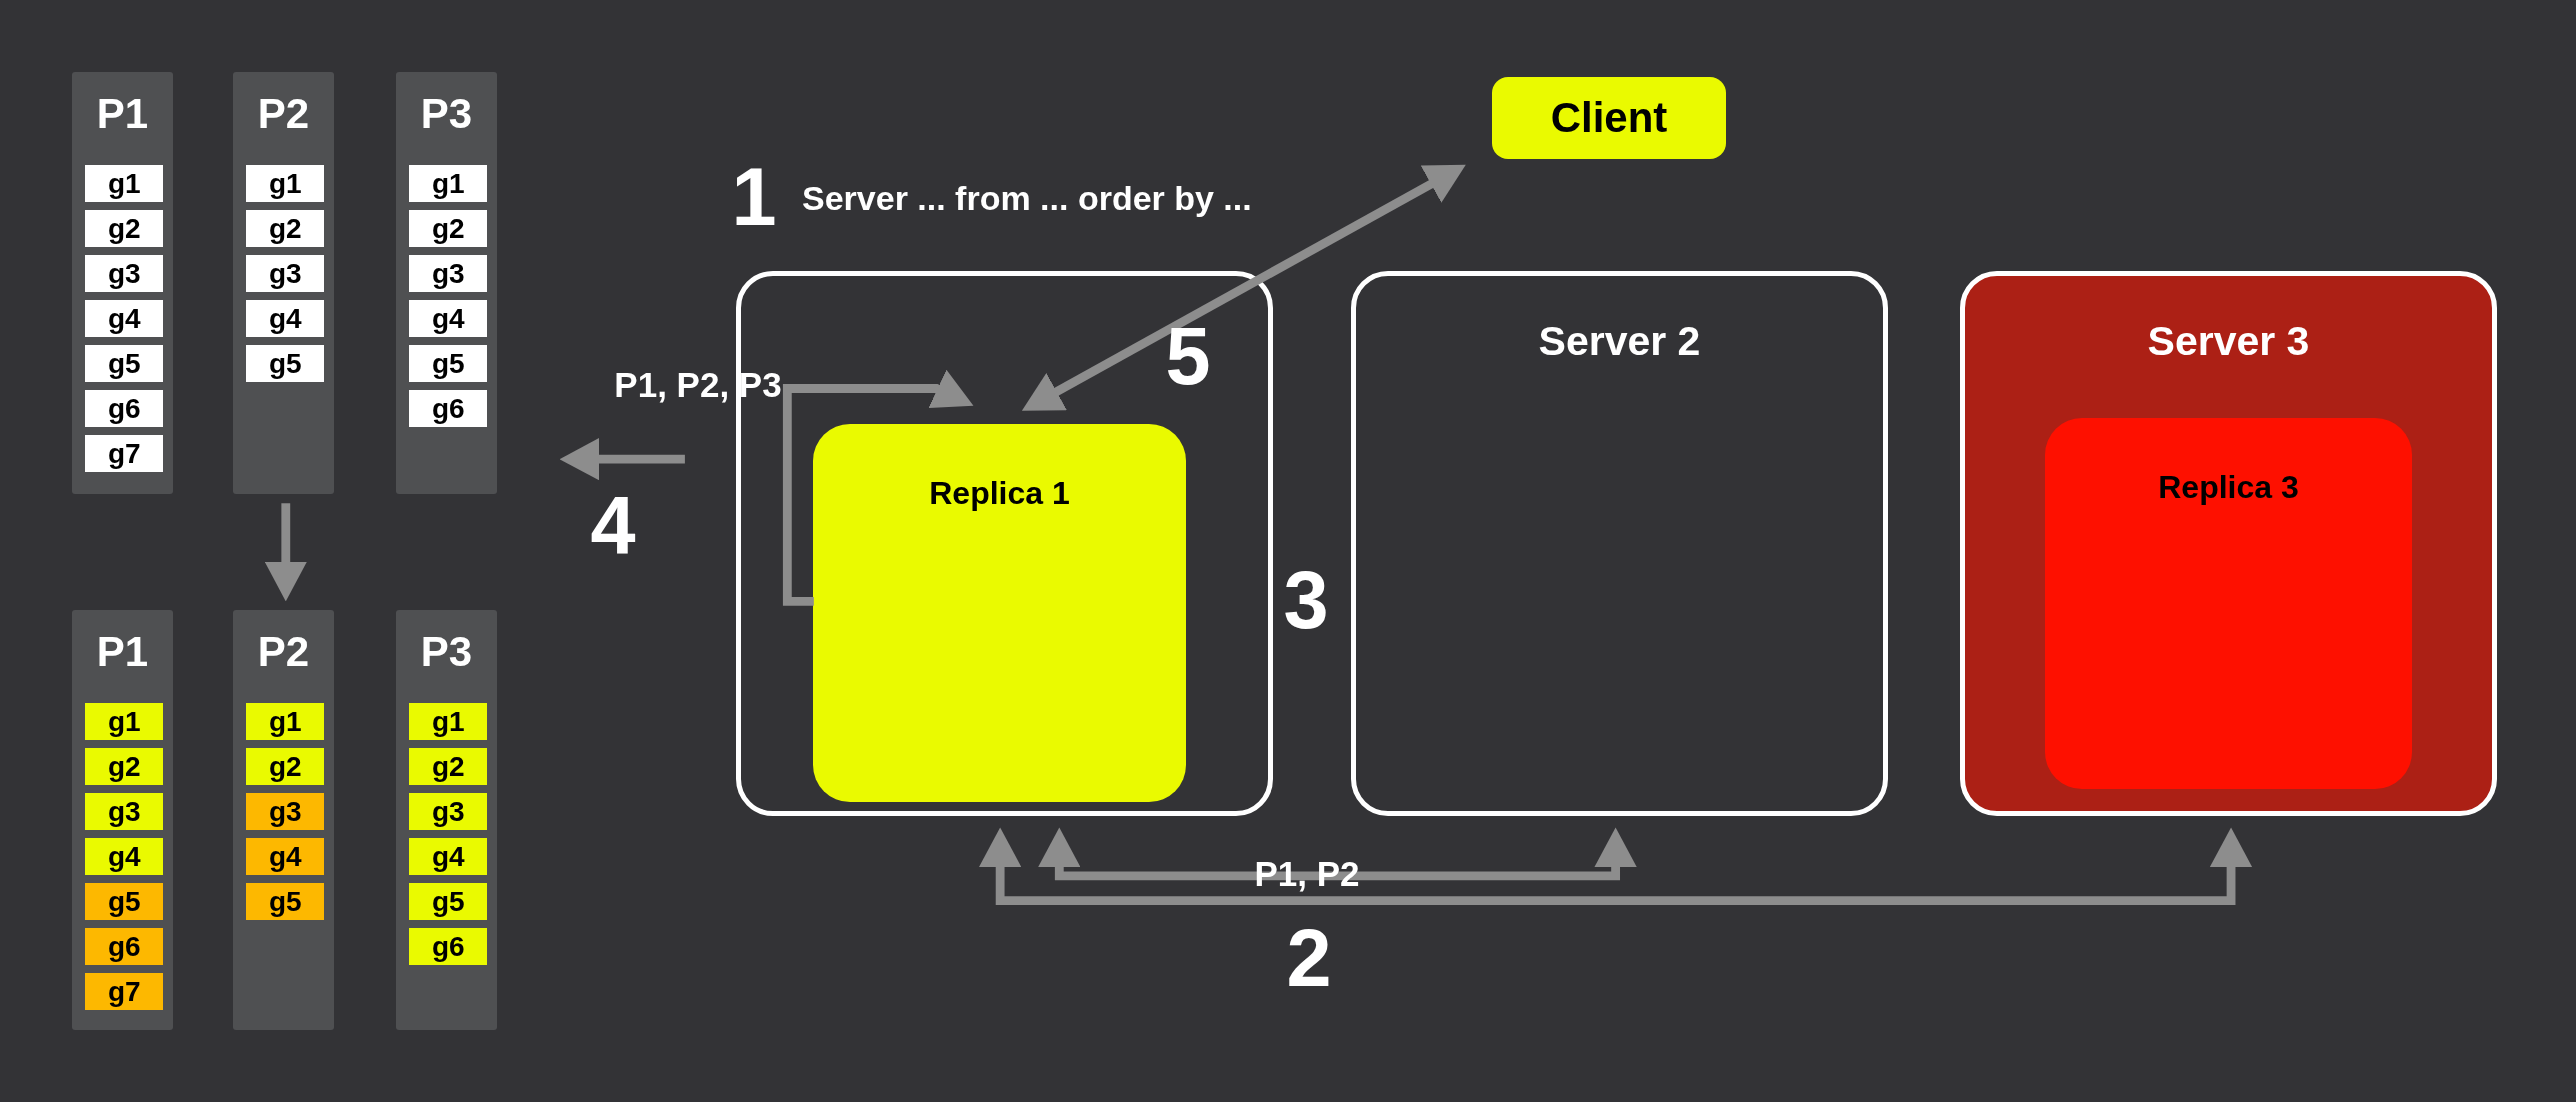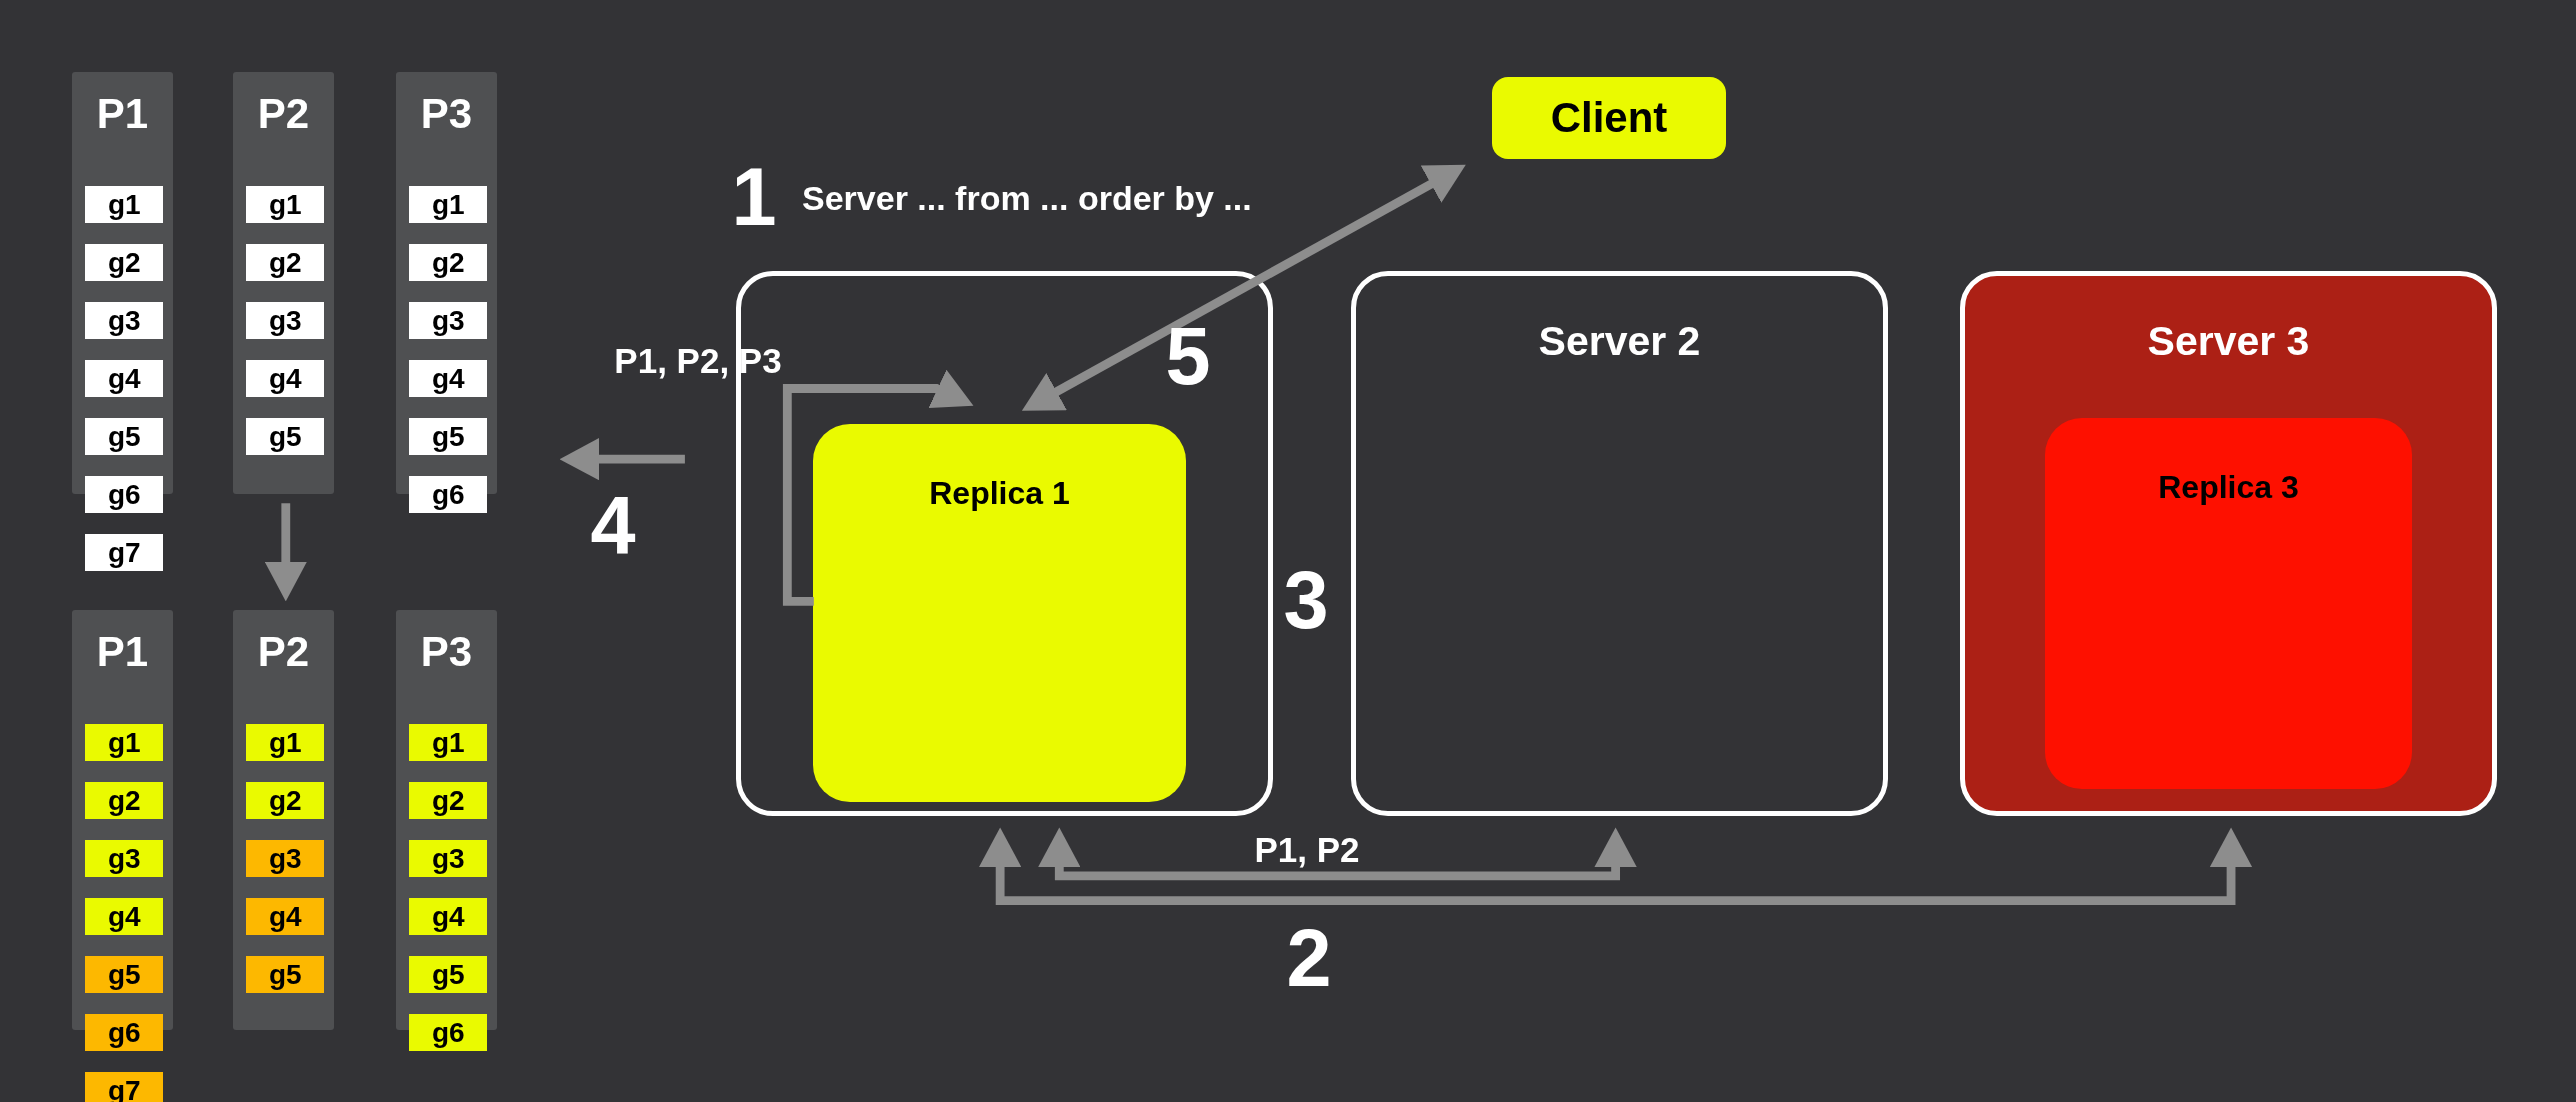--- a/index.html
+++ b/index.html
@@ -5,21 +5,21 @@
   html,body{margin:0;padding:0;background:#333336;overflow:hidden;}
   .stage{
     position:relative;width:2576px;height:1102px;background:var(--canvas_bg,#333336);
     font-family:"Liberation Sans","DejaVu Sans",sans-serif;font-weight:700;
   }
   
   .pcol{position:absolute;width:101px;background:var(--column_bg,#4f5052);border-radius:3px;}
   .pcol .ptitle{display:block;text-align:center;padding-top:17.7px;font-size:42px;line-height:48px;color:var(--text_white,#fff);}
   .pcol .cells{position:absolute;left:13.3px;top:93px;width:78px;}
   .pcol .cell{width:78px;height:37px;margin-bottom:8px;display:flex;align-items:center;justify-content:center;
-    font-size:28px;color:var(--text_black,#000);margin-top:21px;}
+    font-size:28px;color:var(--text_black,#000);}
   .row-top{top:72px;height:422px;}
   .row-bottom{top:610px;height:420px;}
   #pb1{left:72px;}  #pb2{left:233px;} #pb3{left:396px;}
   #pa1{left:72px;}  #pa2{left:233px;} #pa3{left:396px;}
   
   .server{position:absolute;top:271px;width:537px;height:545px;border:5.3px solid var(--server_border,#fff);
     border-radius:37px;box-sizing:border-box;}
   #server1{left:736px;} #server2{left:1351px;} #server3{left:1960px;background:var(--server3_bg,#ac2015);}
   .server .stitle{position:absolute;left:0;right:0;top:42px;text-align:center;font-size:41px;color:var(--text_white,#fff);}
   .replica{position:absolute;border-radius:37px;}
@@ -27,21 +27,21 @@
   #replica1{left:72px;top:148px;width:373px;height:378px;background:var(--replica1_yellow,#eafa00);}
   #replica2{left:82px;top:142px;width:369px;height:371px;background:var(--replica2_amber,#fec800);}
   #replica3{left:80px;top:142px;width:367px;height:371px;background:var(--replica3_red,#fe1000);}
   
   #client{position:absolute;left:1492px;top:77px;width:234px;height:82px;background:var(--client_bg,#eafa00);
     border-radius:16px;display:flex;align-items:center;justify-content:center;font-size:42px;color:var(--text_black,#000);}
   
   .bignum{position:absolute;transform:translate(-50%,-50%);font-size:81px;color:var(--text_white,#fff);line-height:1;}
   #num1{left:754px;top:197px;} #num2{left:1309px;top:958px;} #num3{left:1306px;top:600px;}
   #num4{left:613px;top:525px;} #num5{left:1188px;top:356px;}
-  .wlabel{position:absolute;transform:translate(-50%,-50%);font-size:35px;color:var(--text_white,#fff);white-space:nowrap;line-height:1;}
+  .wlabel{position:absolute;transform:translate(-50%,-50%);font-size:35px;color:var(--text_white,#fff);white-space:nowrap;line-height:1;margin-top:24px;}
   #lbl-stream{left:698px;top:360px;}
   #lbl-p1p2{left:1307px;top:849px;}
   #step1-text{position:absolute;left:802px;top:181px;font-size:34px;color:var(--text_white,#fff);white-space:nowrap;line-height:1;}
   
   #arrows{position:absolute;left:0;top:0;z-index:5;pointer-events:none;}
   #arrows path.arrow{stroke:var(--arrow_gray,#8d8d8d);stroke-width:10;fill:none;}
   #arrows marker path{fill:var(--arrow_gray,#8d8d8d);stroke:none;}
   .txt{z-index:6;}
 </style>
 </head>

